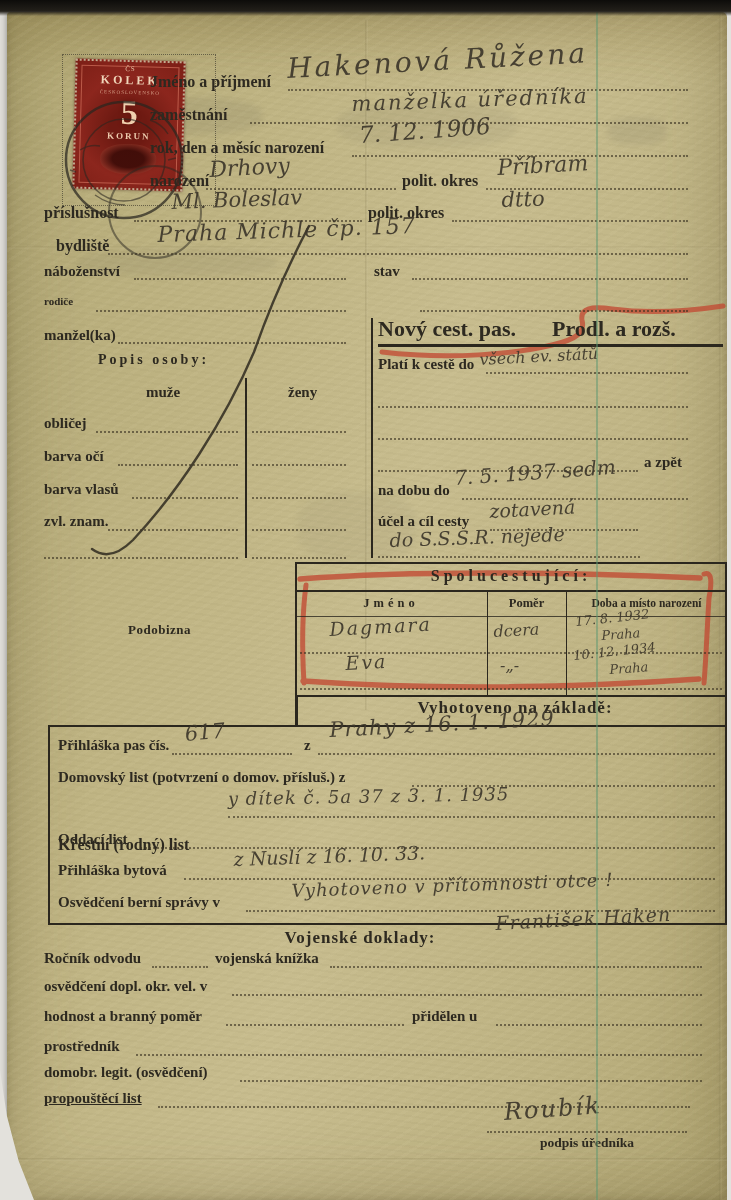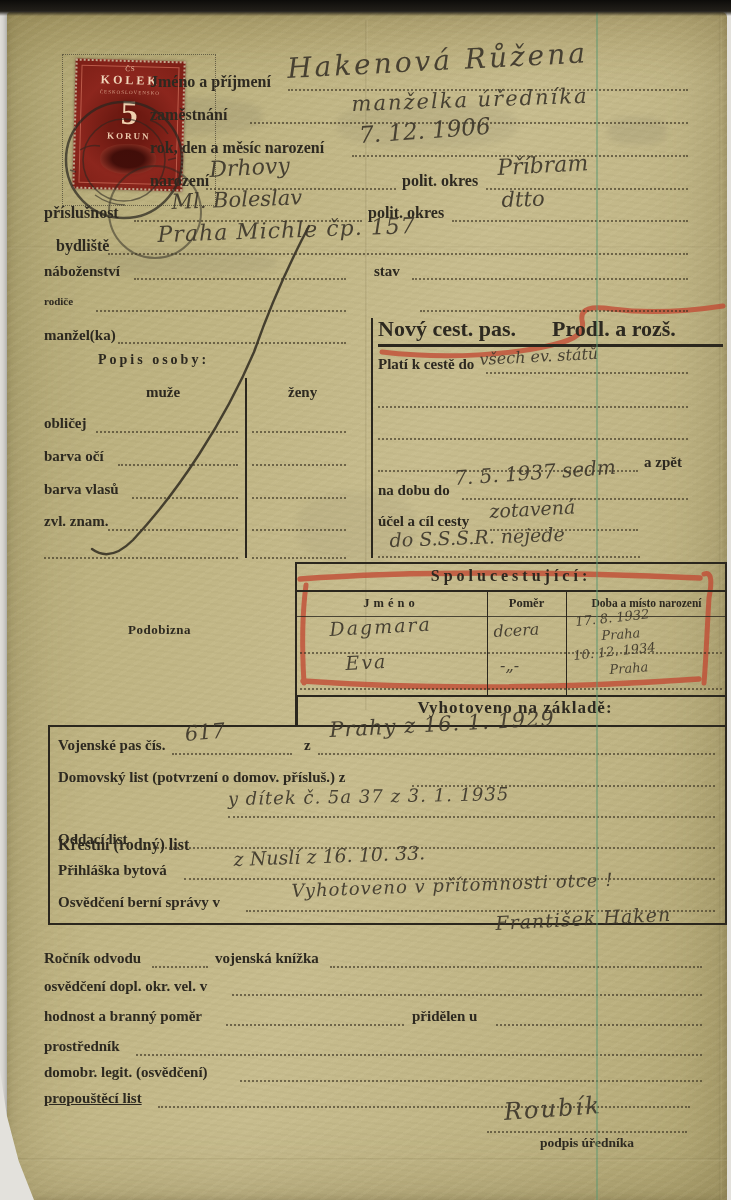--- a/index.html
+++ b/index.html
@@ -205,21 +205,21 @@
     <span class="hw" style="left:574px;top:648px;font-size:13px;transform:rotate(-6deg);">10. 12. 1934</span>
     <span class="hw" style="left:610px;top:662px;font-size:13px;transform:rotate(-4deg);">Praha</span>
   </div>
   <div class="dots" style="left:300px;top:688px;width:422px;"></div>
 
   <div class="line" style="left:295px;top:697px;width:2.5px;height:28px;"></div>
   <div class="line" style="left:724.5px;top:697px;width:2.5px;height:28px;"></div>
   <span class="lbl" style="left:330px;top:698px;width:370px;text-align:center;font-size:17px;letter-spacing:1px;">Vyhotoveno na základě:</span>
   <div class="box" style="left:48px;top:725px;width:679px;height:200px;"></div>
 
-  <span class="lbl" style="left:58px;top:737px;font-size:15px;">Vojenské pas čís.</span>
+  <span class="lbl" style="left:58px;top:737px;font-size:15px;">Přihláška pas čís.</span>
   <div class="dots" style="left:172px;top:753px;width:120px;"></div>
   <span class="hw" style="left:186px;top:722px;font-size:21px;transform:rotate(-5deg);">617</span>
   <span class="lbl" style="left:304px;top:737px;font-size:15px;">z</span>
   <div class="dots" style="left:318px;top:753px;width:397px;"></div>
   <span class="hw" style="left:330px;top:718px;font-size:21px;letter-spacing:1px;transform:rotate(-3deg);">Prahy z 16. 1. 1929</span>
 
   <span class="lbl" style="left:58px;top:769px;font-size:15px;font-family:Liberation Serif, serif;">Domovský list (potvrzení o domov. přísluš.) z</span>
   <div class="dots" style="left:412px;top:785px;width:303px;"></div>
 
   <span class="lbl" style="left:58px;top:836px;font-size:16px;">Křestní (rodný) list</span>
@@ -231,20 +231,21 @@
 
   <span class="lbl" style="left:58px;top:862px;font-size:15px;">Přihláška bytová</span>
   <div class="dots" style="left:184px;top:878px;width:531px;"></div>
   <span class="hw" style="left:234px;top:848px;font-size:19px;transform:rotate(-2deg);">z Nuslí z 16. 10. 33.</span>
 
   <span class="lbl" style="left:58px;top:894px;font-size:15px;">Osvědčení berní správy v</span>
   <div class="dots" style="left:246px;top:910px;width:469px;"></div>
   <span class="hw" style="left:292px;top:880px;font-size:18px;letter-spacing:1px;transform:rotate(-2deg);">Vyhotoveno v přítomnosti otce !</span>
   <span class="hw" style="left:496px;top:912px;font-size:19px;letter-spacing:1px;transform:rotate(-3deg);">František Haken</span>
 
+  <span class="lbl" style="left:180px;top:928px;width:360px;text-align:center;font-size:17px;letter-spacing:1px;">Vojenské doklady:</span>
 
   <span class="lbl" style="left:44px;top:950px;font-size:15px;">Ročník odvodu</span>
   <div class="dots" style="left:152px;top:966px;width:56px;"></div>
   <span class="lbl" style="left:215px;top:950px;font-size:15px;">vojenská knížka</span>
   <div class="dots" style="left:330px;top:966px;width:372px;"></div>
 
   <span class="lbl" style="left:44px;top:978px;font-size:15px;">osvědčení dopl. okr. vel. v</span>
   <div class="dots" style="left:232px;top:994px;width:470px;"></div>
 
   <span class="lbl" style="left:44px;top:1008px;font-size:15px;">hodnost a branný poměr</span>

